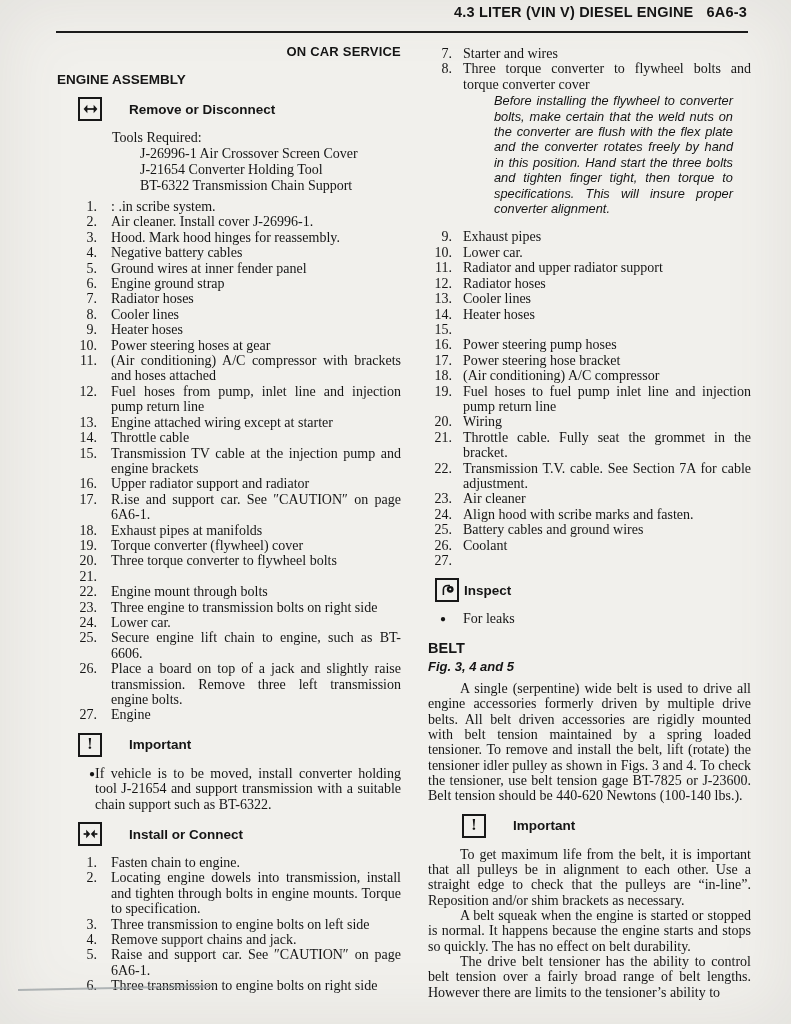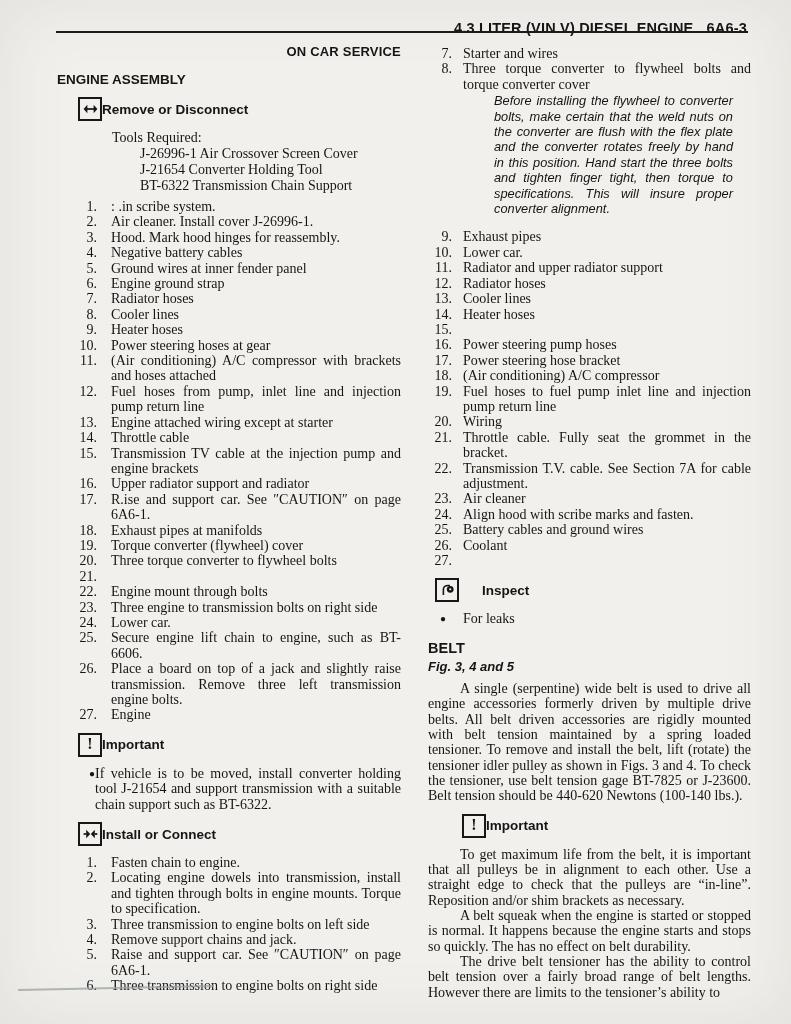--- a/index.html
+++ b/index.html
@@ -6,33 +6,33 @@
   body{
     width:791px;height:1024px;
     background:#f1f0ec;
     color:#151515;
     font-family:"Liberation Serif", serif;
     position:relative;overflow:hidden;
     -webkit-font-smoothing:antialiased;
   }
   .page{position:absolute;inset:0;box-shadow:inset 0 0 70px rgba(95,88,75,.10);}
   
-  .header{position:absolute;top:20px;right:44px;display:flex;gap:13px;
+  .header{position:absolute;top:4px;right:44px;display:flex;gap:13px;
     font-family:"Liberation Sans",sans-serif;font-weight:bold;font-size:14.5px;letter-spacing:.2px;justify-content:flex-end;}
   .rule{position:absolute;top:31px;left:56px;width:692px;height:2.3px;background:#1b1b1b;}
   
   .col{position:absolute;top:42px;}
   .col-left{left:57px;width:344px;}
   .col-right{left:428px;width:323px;top:46px;}
   
   .h-center{font-family:"Liberation Sans",sans-serif;font-weight:bold;font-size:13px;
     text-align:right;margin:2px 0 13px 0;letter-spacing:.2px;}
   .h-section{font-family:"Liberation Sans",sans-serif;font-weight:bold;font-size:13.5px;margin:0 0 8px 0;}
   
-  .icon-row{display:flex;align-items:center;gap:0;margin:10px 0 9px 21px;}
+  .icon-row{display:flex;align-items:center;gap:27px;margin:10px 0 9px 21px;}
   .icon-box{width:20px;height:20px;border:2.6px solid #171717;display:flex;align-items:center;
     justify-content:center;flex:none;background:transparent;}
   .icon-label{font-family:"Liberation Sans",sans-serif;font-weight:bold;font-size:13.5px;}
   .excl{font-family:"Liberation Serif",serif;font-weight:bold;font-size:16px;line-height:1;margin-top:-1px;}
   
   .tools{margin:2px 0 5px 55px;font-size:14px;line-height:16px;}
   .tool-items{margin-left:28px;}
   
   .steps{font-size:14px;line-height:15.4px;}
   .step{display:flex;}
@@ -46,21 +46,21 @@
   .bullet-row .btxt{flex:1;text-align:justify;}
   .col-right .bullet-row .bullet{width:18px;}
   .col-right .bullet-row .btxt{margin-left:17px;}
   
   .note{margin:1px 18px 13px 66px;font-family:"Liberation Sans",sans-serif;font-style:italic;
     font-size:12.8px;line-height:15.4px;text-align:justify;}
   
   .para{font-size:14px;line-height:15.35px;text-align:justify;text-indent:32px;margin:0;}
   .belt-h{font-family:"Liberation Sans",sans-serif;font-weight:bold;font-size:14.5px;margin:13px 0 3px 0;}
   .fig{font-family:"Liberation Sans",sans-serif;font-weight:bold;font-style:italic;font-size:13px;margin:0 0 7px 0;}
-  .inspect-row{margin-left:7px;gap:23px;}
+  .inspect-row{margin-left:7px;gap:5px;}
   .important-right{margin-left:34px;}
   
   .scan-line{position:absolute;left:18px;top:987px;width:196px;height:1.6px;
     background:#9aa0a3;opacity:.75;transform:rotate(-1.1deg);}
 </style>
 </head>
 <body>
 
 <div class="page">
 

